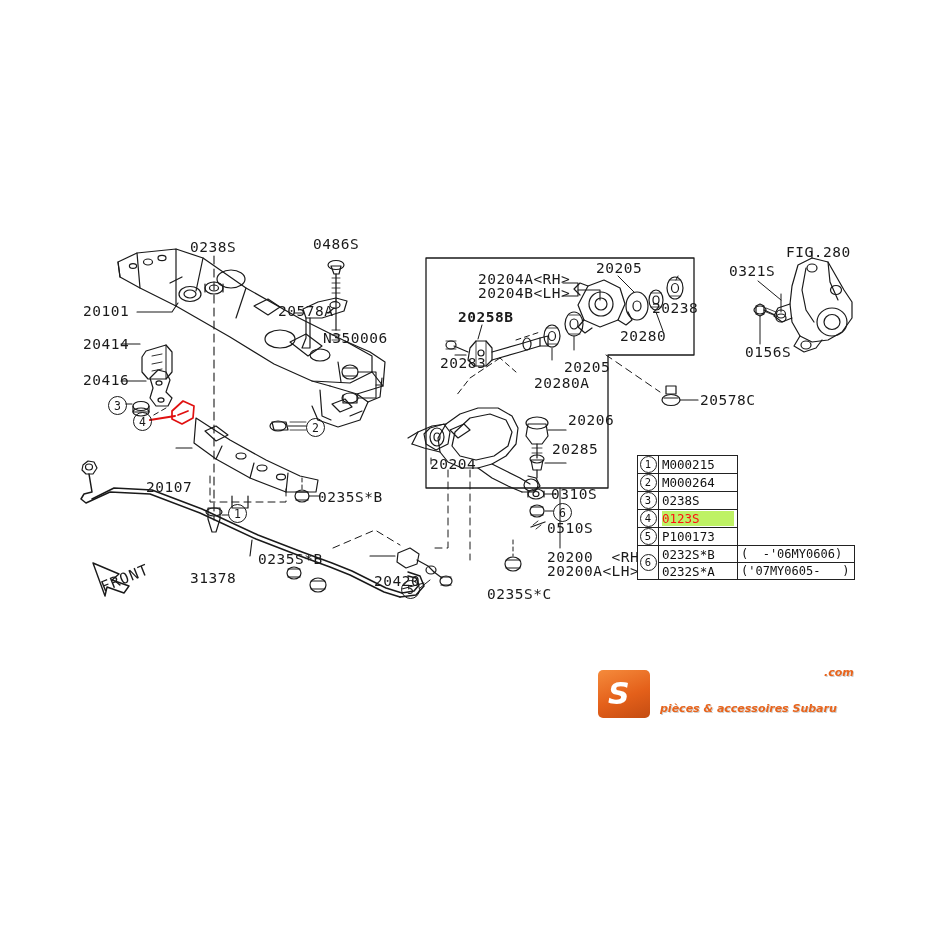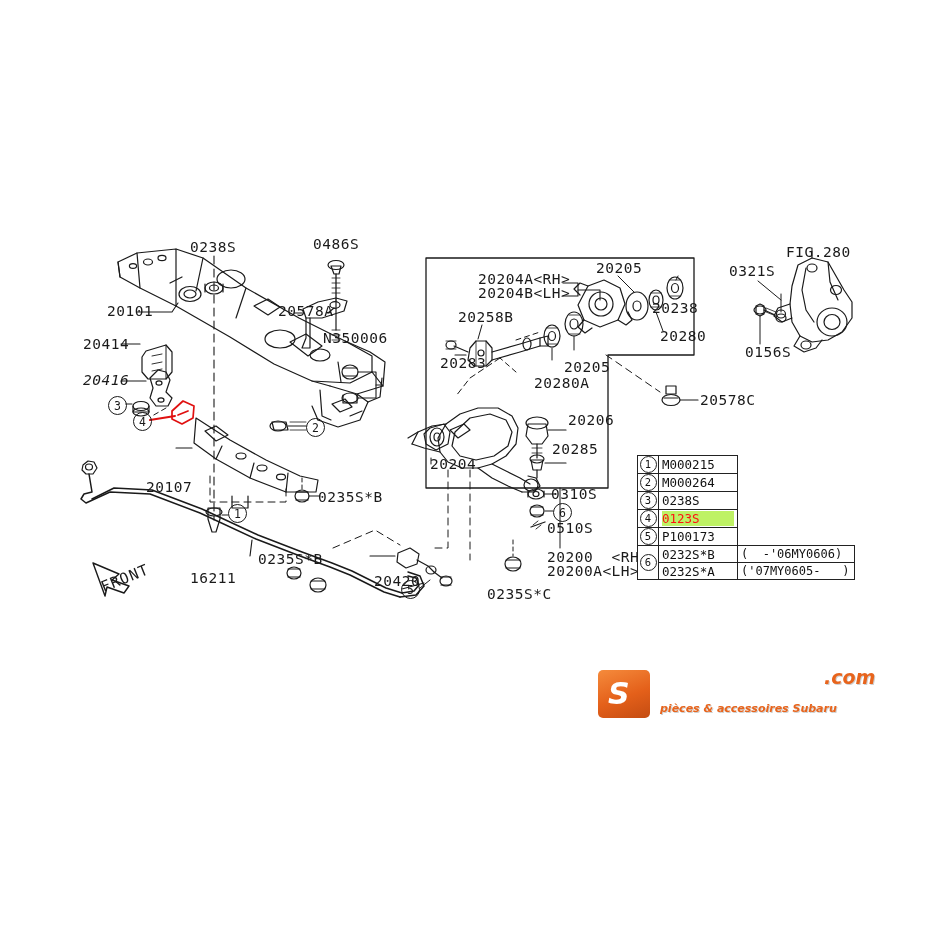--- a/index.html
+++ b/index.html
@@ -102,21 +102,21 @@
     color: #6d6d6d;
     text-shadow: 1px 1px 0 #cfcfcf;
   }
   #wm-name {
     left: 64px; top: 6px;
     font-size: 35px;
     letter-spacing: -1px;
   }
   #wm-com {
     left: 228px; top: 0px;
-    font-size: 19px;
+    font-size: 11px;
     color: #e8641c;
     font-style: italic;
   }
   #wm-tag {
     left: 64px; top: 36px;
     font-size: 11px;
     color: #e8641c;
     letter-spacing: 0px;
     font-weight: bold;
     font-style: italic;
@@ -420,38 +420,38 @@
       <path d="M760 316 L760 344" stroke-width="1"></path>
       <path d="M766 308 L776 312 M766 312 L776 316" stroke-width="0.8"></path>
 
       <path d="M758 281 L781 300" stroke-width="1"></path>
 
     </g>
   </svg>
 
   <div class="lbl" style="left:190px; top:239px;">0238S</div>
   <div class="lbl" style="left:313px; top:236px;">0486S</div>
-  <div class="lbl" style="left:83px;  top:303px;margin-left:24px;">20101</div>
+  <div class="lbl" style="left:83px;  top:303px;">20101</div>
   <div class="lbl" style="left:83px;  top:336px;">20414</div>
-  <div class="lbl" style="left:83px;  top:372px;font-style:italic;">20416</div>
+  <div class="lbl" style="left:83px;  top:372px;">20416</div>
   <div class="lbl" style="left:238px; top:303px;margin-left:40px;">20578A</div>
   <div class="lbl" style="left:323px; top:330px;">N350006</div>
   <div class="lbl" style="left:146px; top:439px;margin-top:40px;">20107</div>
   <div class="lbl" style="left:318px; top:489px;">0235S*B</div>
-  <div class="lbl" style="left:190px; top:570px;">16211</div>
+  <div class="lbl" style="left:190px; top:570px;">31378</div>
   <div class="lbl" style="left:258px; top:551px;">0235S*B</div>
   <div class="lbl" style="left:374px; top:573px;">20420</div>
   <div class="lbl" style="left:487px; top:586px;">0235S*C</div>
 
   <div class="lbl" style="left:478px; top:271px;">20204A&lt;RH&gt;</div>
   <div class="lbl" style="left:478px; top:285px;">20204B&lt;LH&gt;</div>
   <div class="lbl" style="left:596px; top:260px;">20205</div>
   <div class="lbl" style="left:652px; top:300px;">20238</div>
-  <div class="lbl" style="left:620px; top:328px;margin-left:40px;">20280</div>
-  <div class="lbl" style="left:458px; top:309px;">20258B</div>
+  <div class="lbl" style="left:620px; top:328px;">20280</div>
+  <div class="lbl" style="left:458px; top:309px;font-weight:bold;">20258B</div>
   <div class="lbl" style="left:440px; top:355px;">20283</div>
   <div class="lbl" style="left:564px; top:359px;">20205</div>
   <div class="lbl" style="left:534px; top:375px;">20280A</div>
   <div class="lbl" style="left:430px; top:456px;">20204</div>
   <div class="lbl" style="left:568px; top:412px;">20206</div>
   <div class="lbl" style="left:552px; top:441px;">20285</div>
   <div class="lbl" style="left:551px; top:486px;">0310S</div>
   <div class="lbl" style="left:547px; top:520px;">0510S</div>
   <div class="lbl" style="left:547px; top:549px;">20200  &lt;RH&gt;</div>
   <div class="lbl" style="left:547px; top:563px;">20200A&lt;LH&gt;</div>

